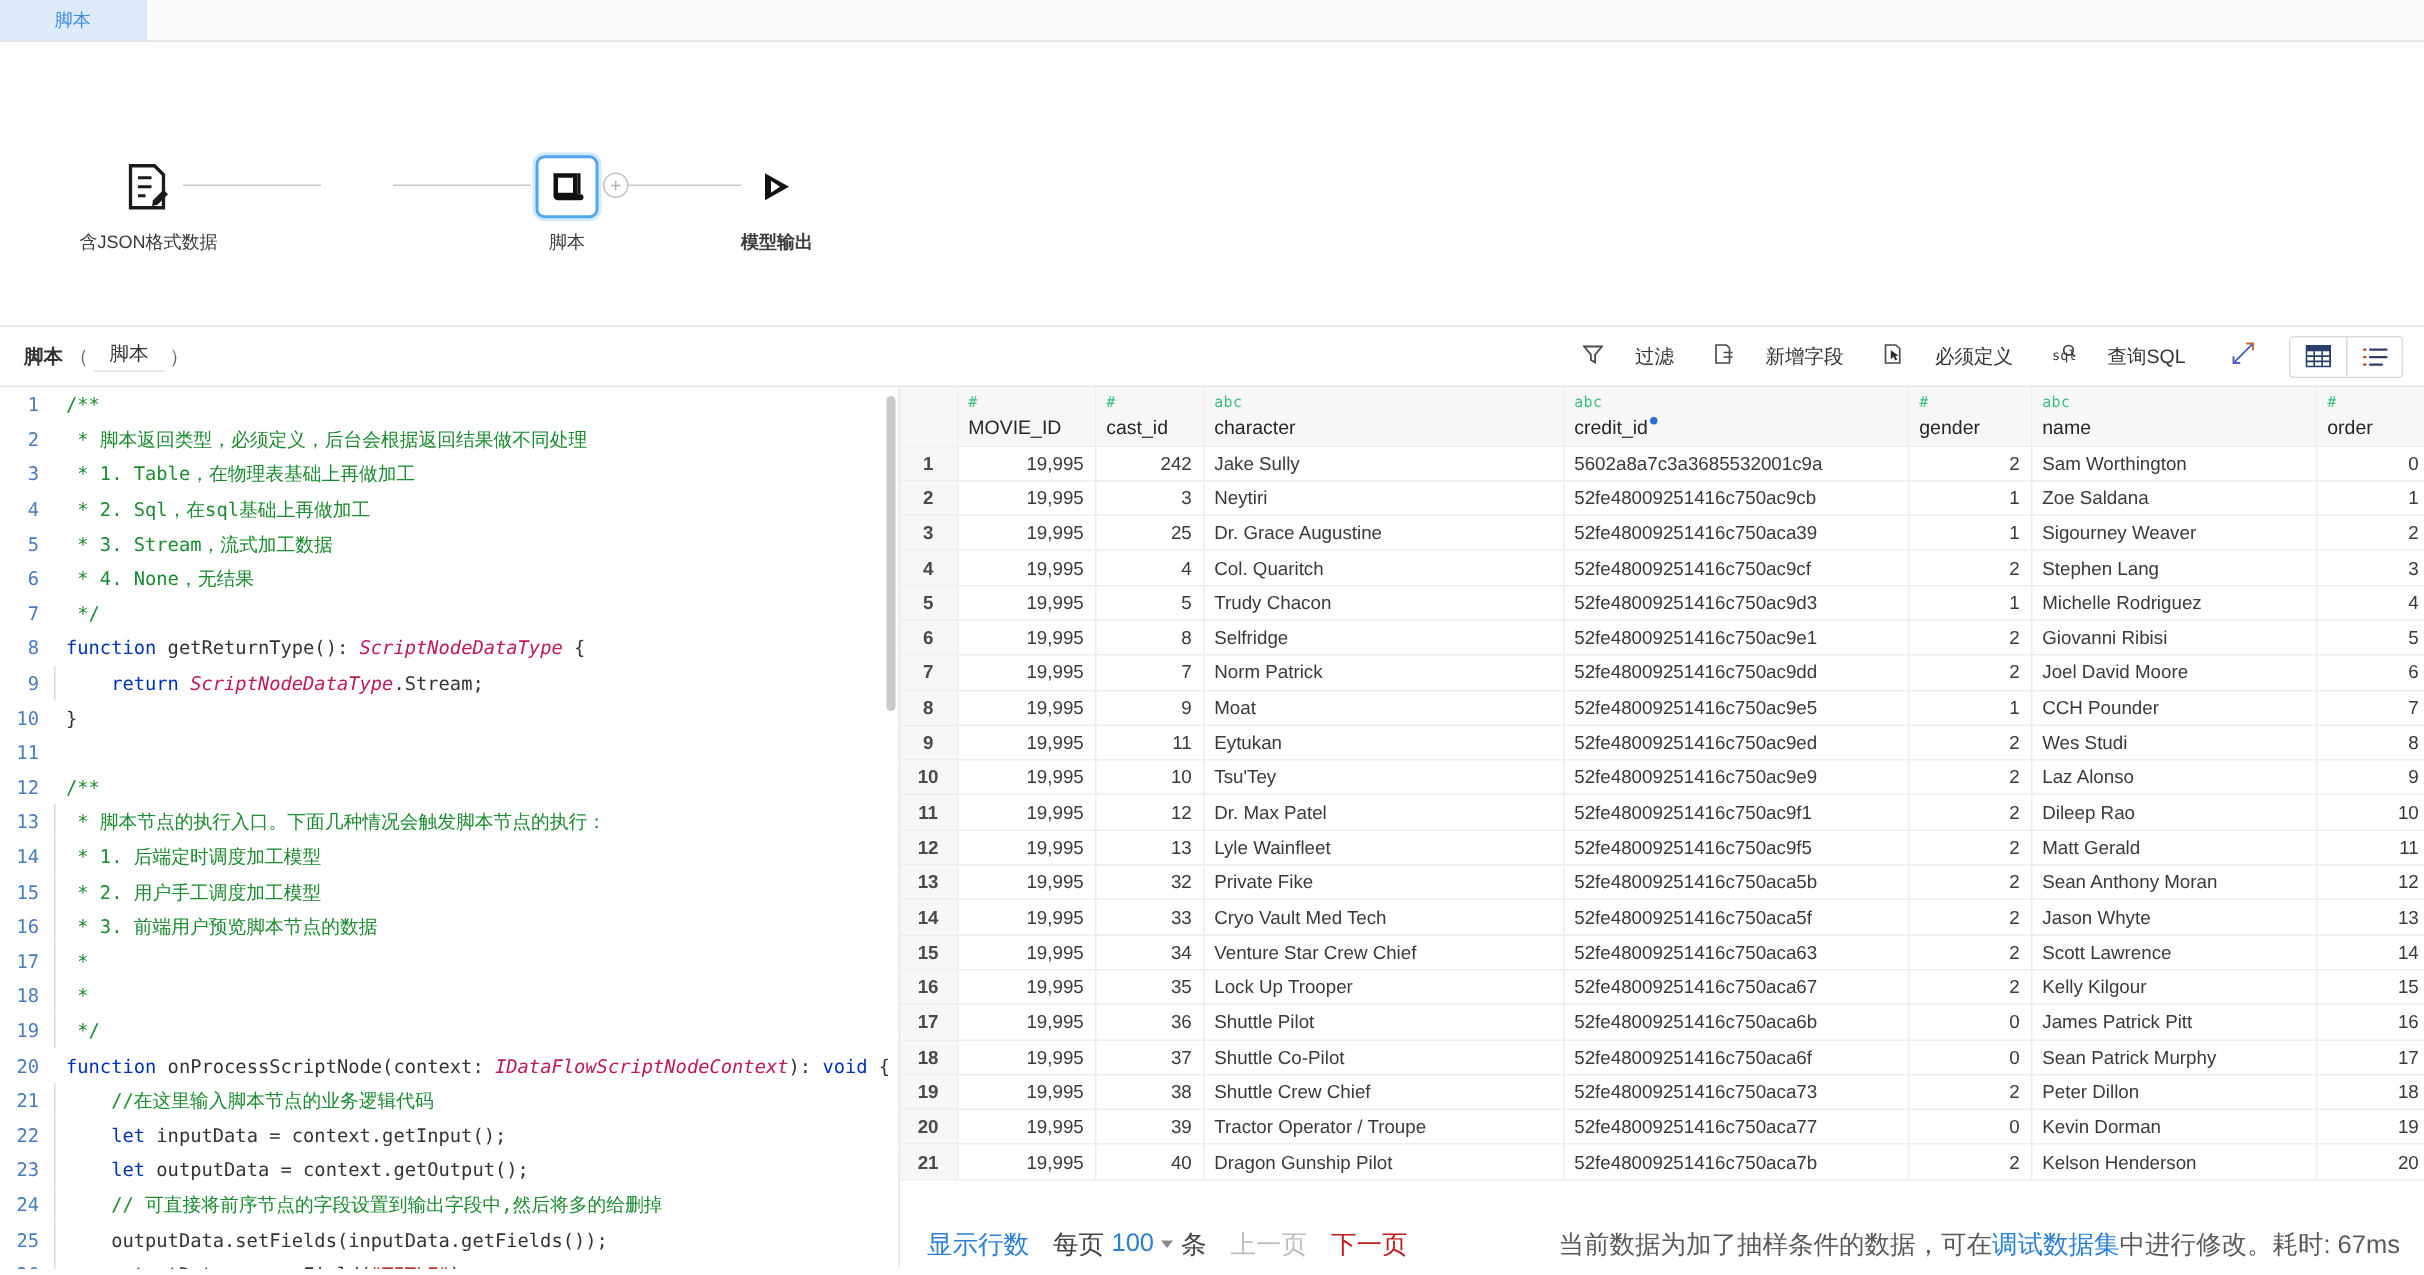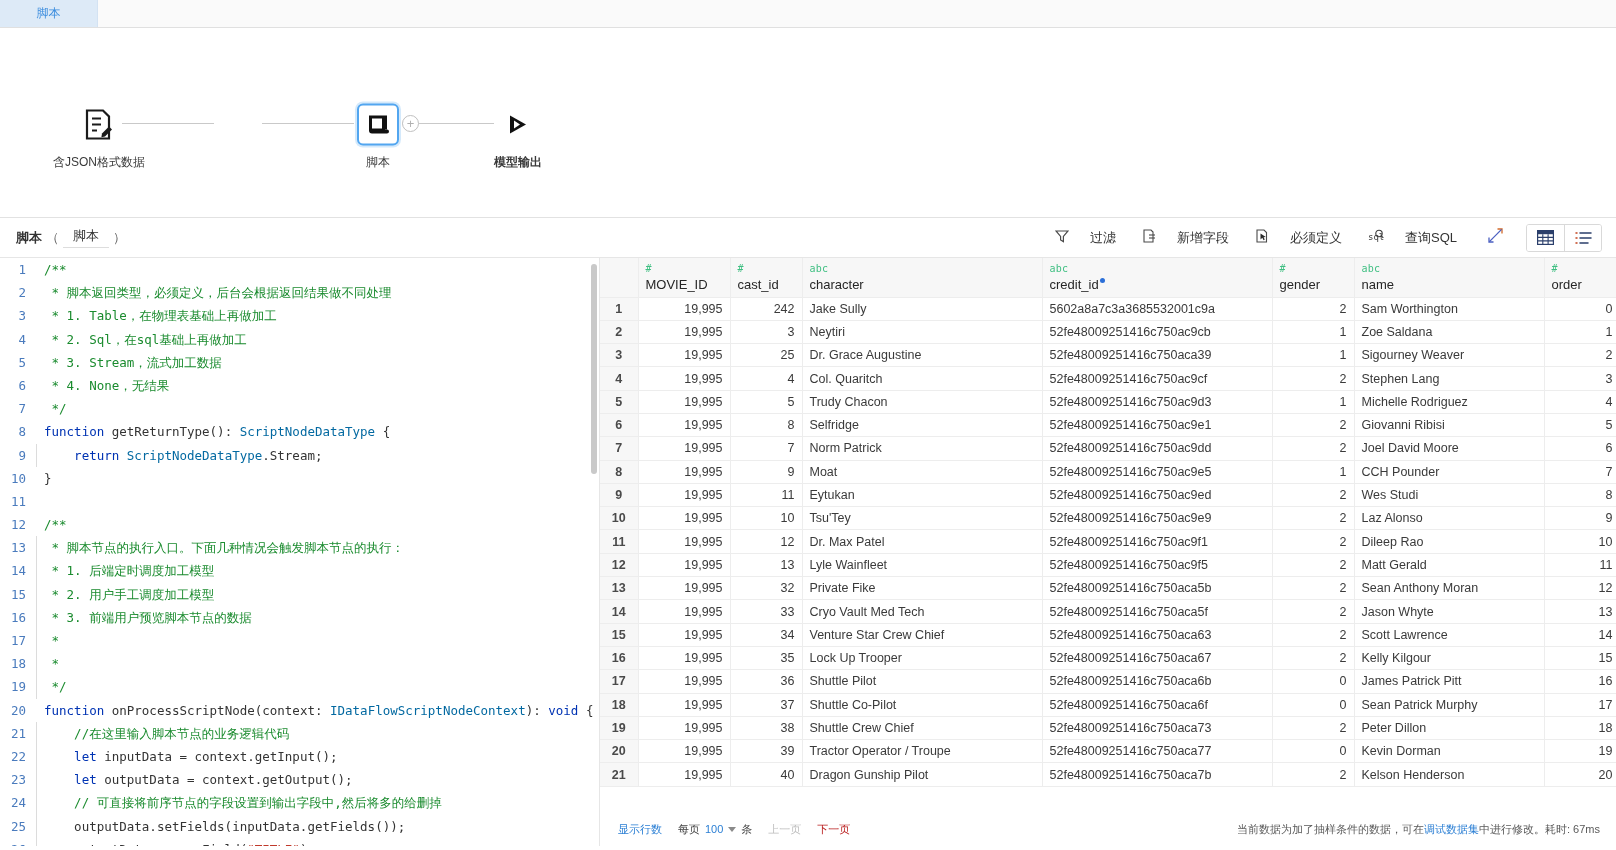--- a/index.html
+++ b/index.html
@@ -159,21 +159,21 @@
     position: relative;
   }
   .indentbar.on::after {
     content: "";
     position: absolute; left: 4px; top: 0; bottom: 0;
     width: 1px; background: #dcdcdc;
   }
   .ctext { padding-left: 3px; }
   .cm { color: #1a8b2e; }
   .ck { color: #0033b3; }
-  .ct { color: #0369a1; }
+  .ct { color: #be185d; font-style: italic; }
   .cs { color: #c0392b; }
   .cn { color: #333; }
   .editor-scroll {
     position: absolute; right: 2px; top: 6px;
     width: 6px; height: 210px;
     background: #c9c9c9; border-radius: 3px;
   }
 
   
   .gridwrap {
@@ -240,21 +240,21 @@
   }
   td.num { text-align: right; color: #3a3a3a; }
   td.txt { text-align: left; color: #3a3a3a; }
   .rowband { background: #fff; }
 
   
   .footer {
     height: 34px;
     display: flex; align-items: center;
     padding: 0 16px 0 18px;
-    font-size: 11px;
+    font-size: 17px;
     color: #444;
     background: #fff;
     gap: 16px;
   }
   .link { color: #2b7fd4; cursor: pointer; }
   .muted { color: #bdbdbd; cursor: default; }
   .pg { cursor: pointer; color: #b91c1c; }
   .perpage { display: flex; align-items: center; gap: 5px; justify-content: flex-end; }
   .perpage .val { color: #2b7fd4; }
   .caret {

